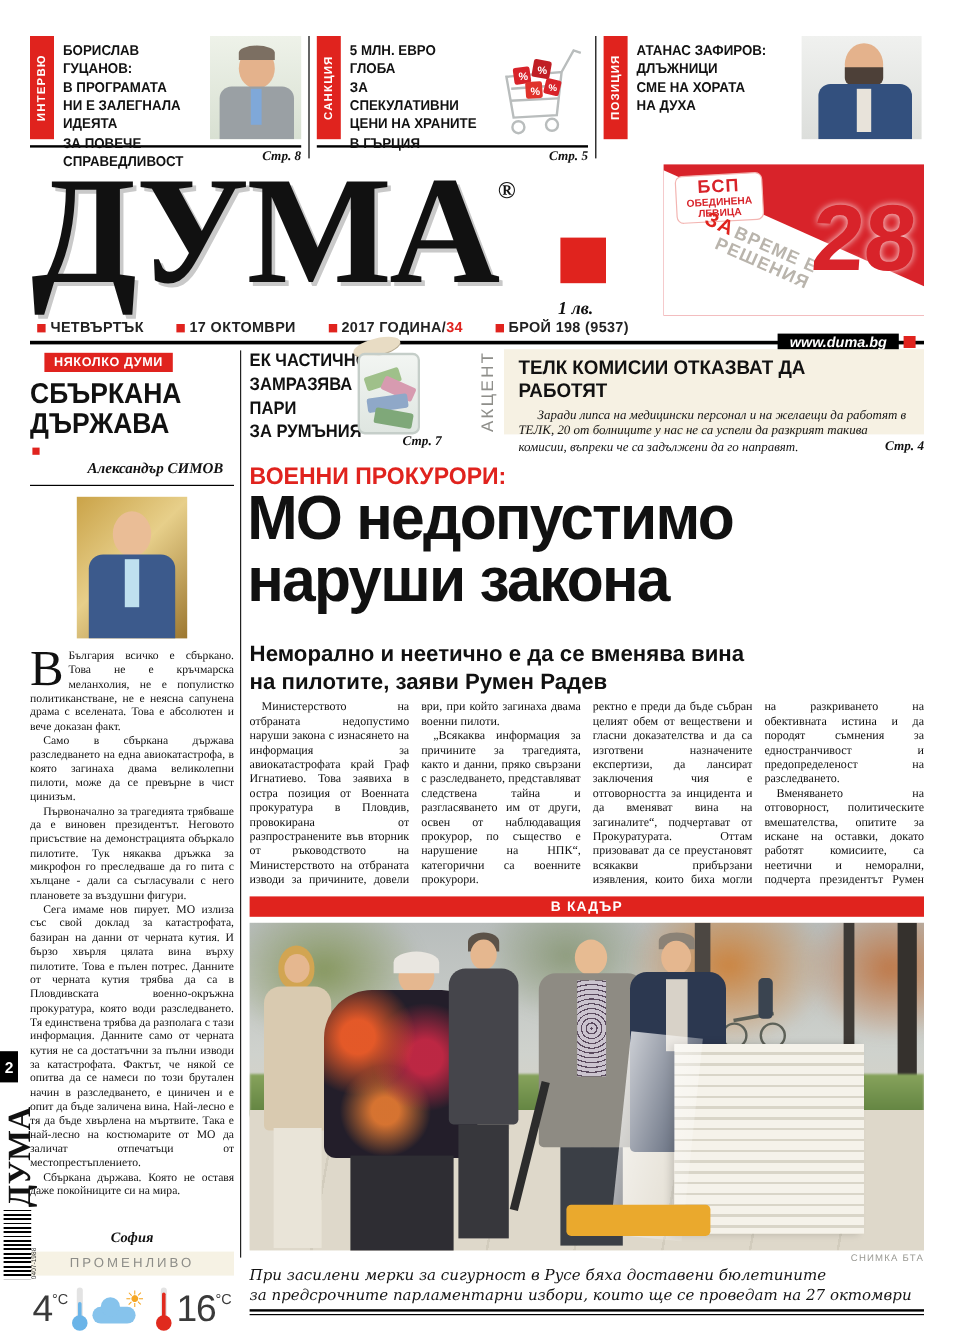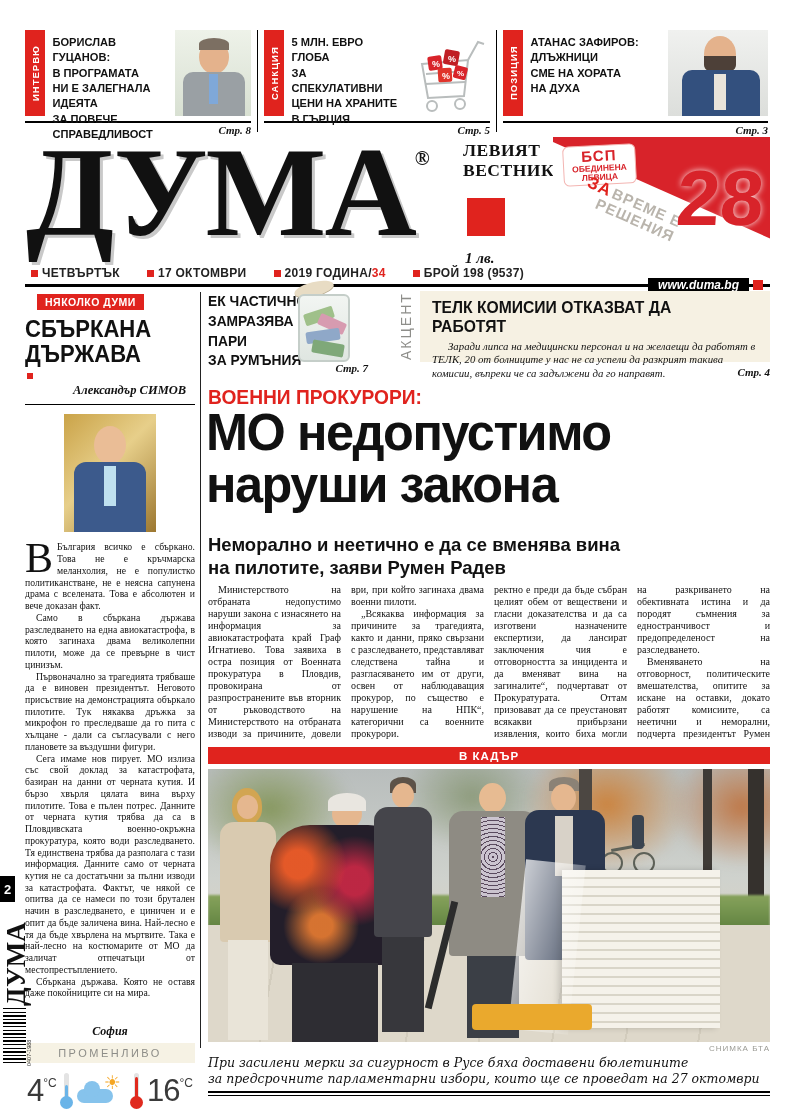--- a/index.html
+++ b/index.html
@@ -224,50 +224,45 @@
 ДЛЪЖНИЦИ
 СМЕ НА ХОРАТА
 НА ДУХА</div>
         <div class="teaser-art portrait" style="width:100px;background:linear-gradient(#f0f1ef,#dcdedb);">
           <div class="p-head" style="left:36px;top:6px;width:32px;height:36px;"></div>
           <div style="position:absolute;left:36px;top:26px;width:32px;height:18px;border-radius:0 0 50% 50%;background:#4d4038;"></div>
           <div class="p-torso" style="left:14px;top:40px;width:78px;height:46px;background:#33507e;"></div>
           <div style="position:absolute;left:46px;top:44px;width:12px;height:36px;background:#e8e3da;"></div>
         </div>
       </div>
-      <div class="teaser-foot pgref">Стр. 3</div>
     </div>
   </div>
 
   <div class="logo"><span>ДУМА</span><sup>®</sup></div>
-  <div class="tagline">
-    <div>ЛЕВИЯТ</div>
-    <div>ВЕСТНИК</div>
-  </div>
   <div class="mast-sq"></div>
   <div class="price serif">1 лв.</div>
 
   <div class="ad">
     <div class="ad-band"></div>
     <div class="ad-badge">
       <div class="b1">БСП</div>
       <div class="b2">ОБЕДИНЕНА</div>
       <div class="b3">ЛЕВИЦА</div>
     </div>
     <div class="ad-slogan">
       <div><span class="ad-za">ЗА</span><span>ВРЕМЕ Е</span></div>
       <div style="padding-left:16px;">РЕШЕНИЯ</div>
     </div>
     <div class="ad-num">28</div>
   </div>
 
   <div class="daterow">
     <span><i class="bullet"></i><span>ЧЕТВЪРТЪК</span></span>
     <span><i class="bullet"></i><span>17 ОКТОМВРИ</span></span>
-    <span><i class="bullet"></i><span>2019 ГОДИНА/</span><span class="red">34</span></span>
+    <span><i class="bullet"></i><span>2017 ГОДИНА/</span><span class="red">34</span></span>
     <span><i class="bullet"></i><span>БРОЙ 198 (9537)</span></span>
   </div>
   <div class="mastrule"></div>
   <div class="www">www.duma.bg</div>
   <div class="wwwsq"></div>
 
   <div class="vdiv"></div>
 
   <div class="leftcol">
     <span class="kicker-badge">НЯКОЛКО ДУМИ</span>

